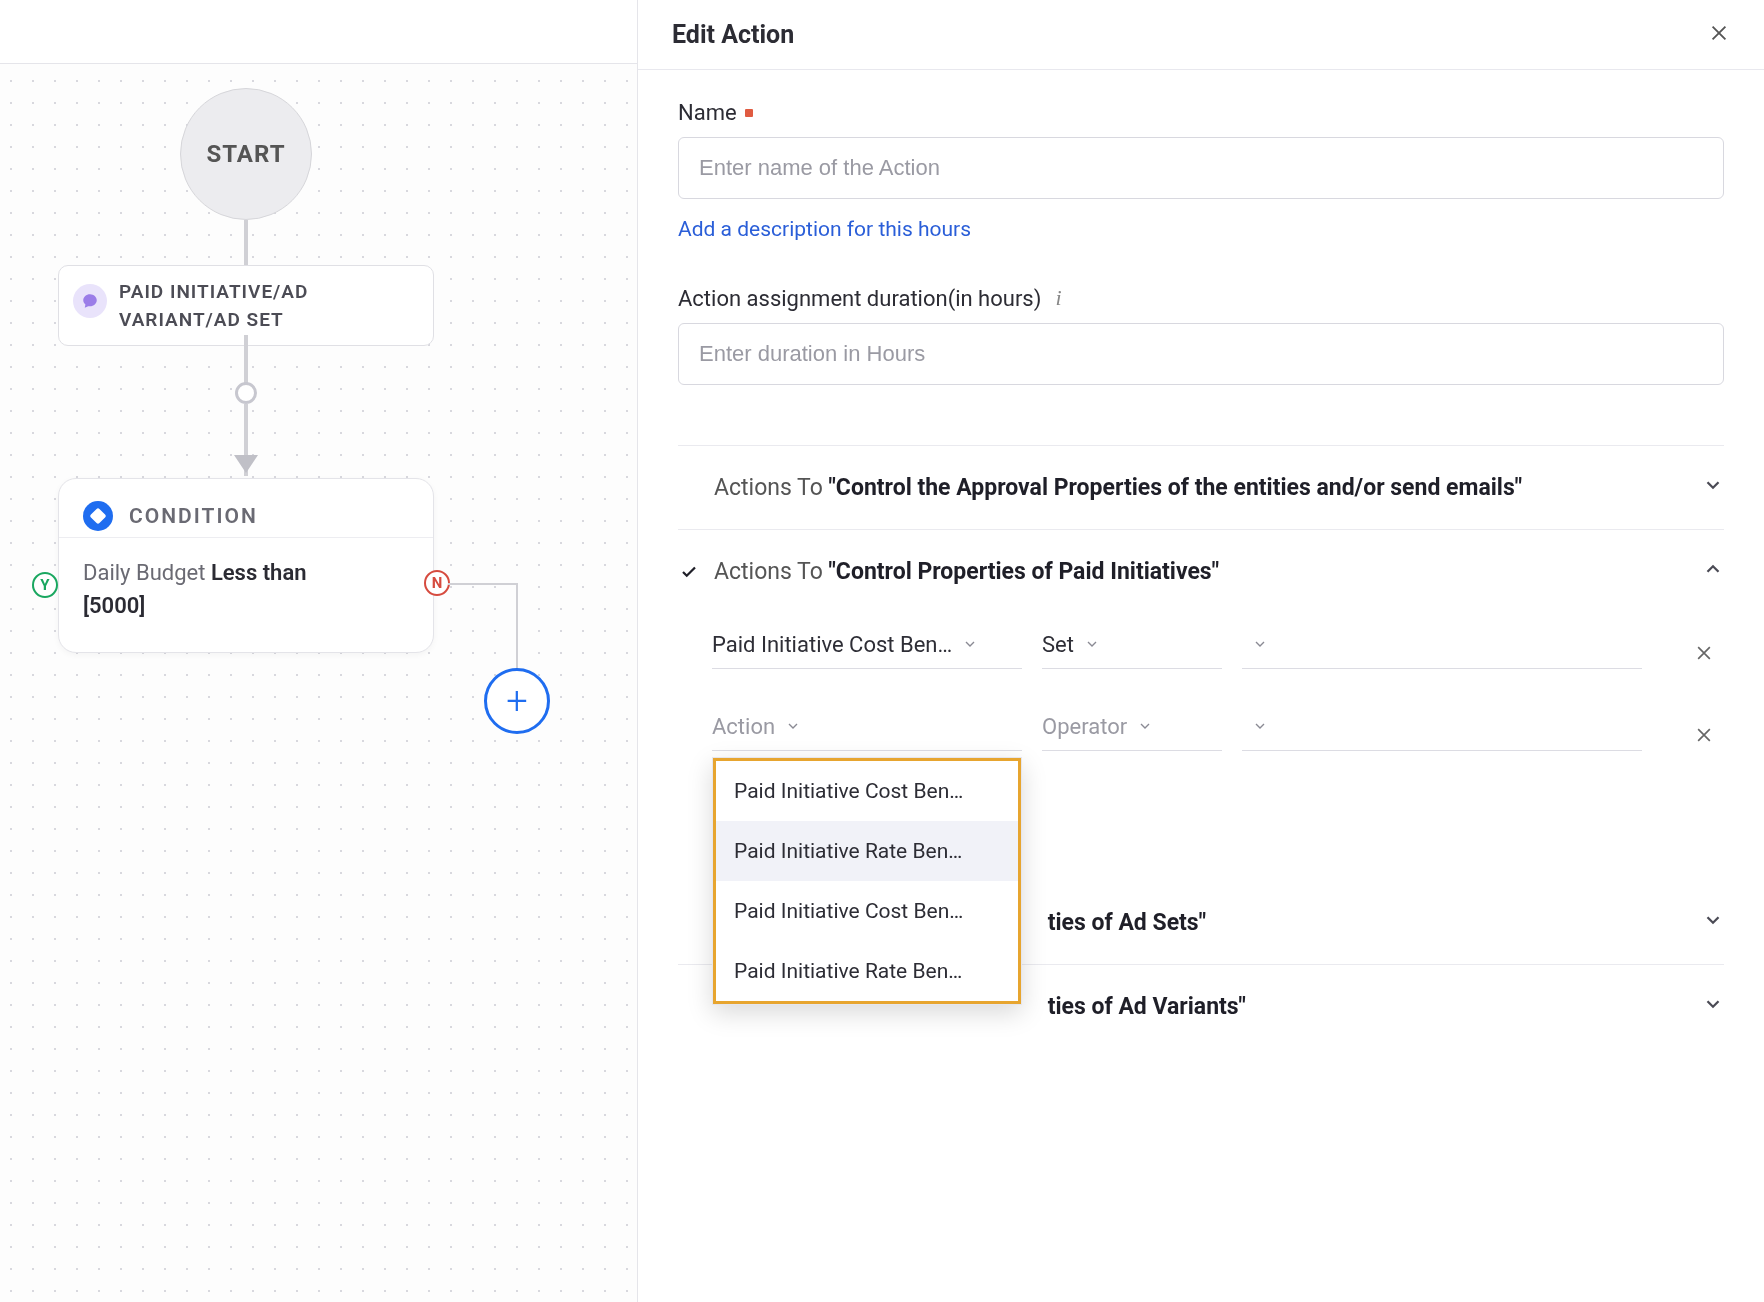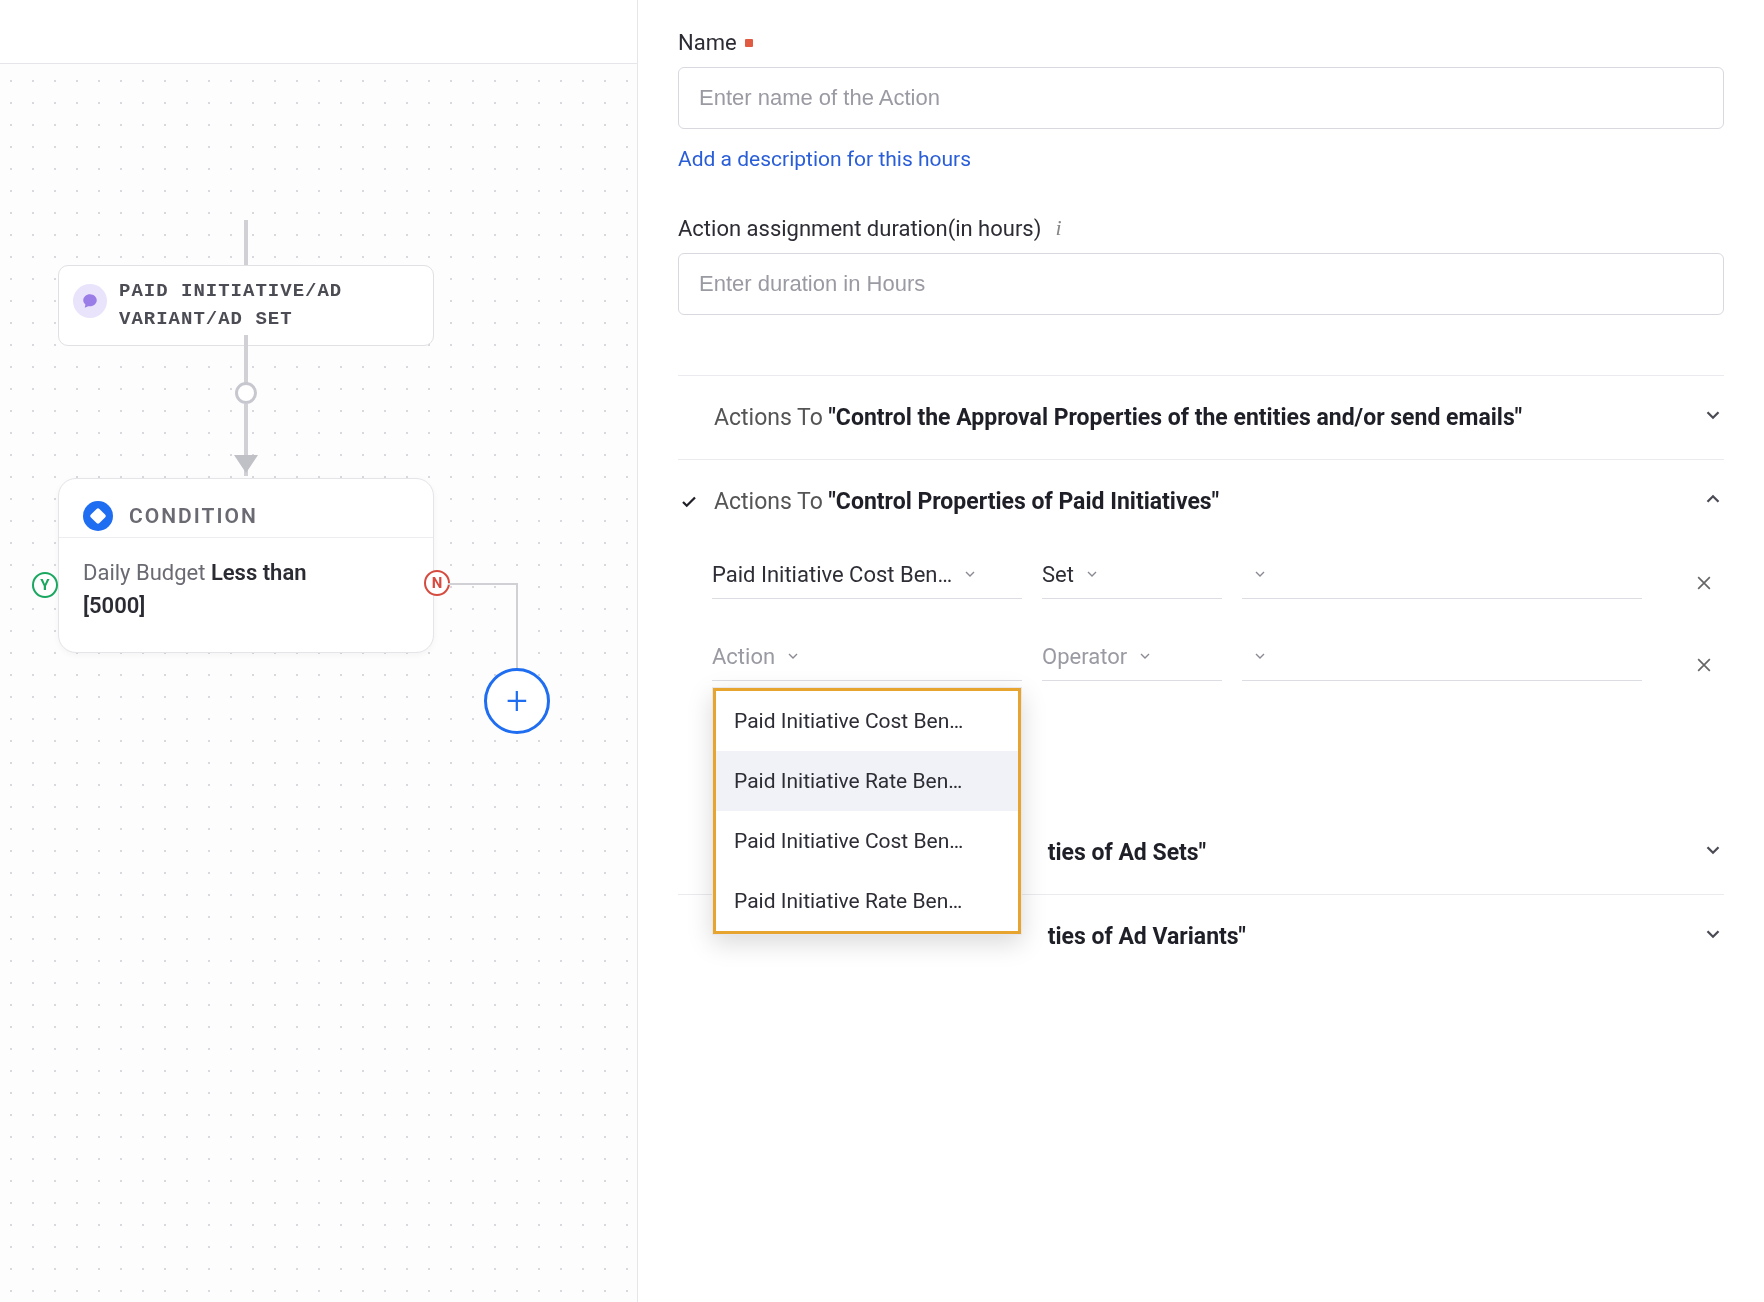--- a/index.html
+++ b/index.html
@@ -28,21 +28,21 @@
   }
 
   .v-line { position:absolute; width:4px; background:#d0d0d5; left:244px; }
   .v-line.l1 { top:220px; height:48px; }
 
   .tag-node {
     position:absolute; left:58px; top:265px;
     width:376px;
     background:#fff; border:1px solid #e0e0e5; border-radius:10px;
     padding:12px 14px 12px 60px;
-    font-size:19px; font-weight:600; letter-spacing:1px; color:#4c4c55; line-height:1.45;font-family:Liberation Mono, monospace;
+    font-size:19px; font-weight:600; letter-spacing:1px; color:#4c4c55; line-height:1.45;
   }
   .tag-icon {
     position:absolute; left:14px; top:18px; width:34px; height:34px; border-radius:50%;
     background:#e9e3fb; display:flex; align-items:center; justify-content:center; color:#9b7de8;
   }
   .tag-icon svg { width:18px; height:18px; }
 
   .v-line.l2 { top:335px; height:50px; }
   .mid-dot {
     position:absolute; left:235px; top:382px; width:22px; height:22px; border-radius:50%;
@@ -147,20 +147,23 @@
   .dd-item.sel-item { background:#f1f2f8; }
 
   .spacer-acc { height:120px; }
 </style>
 </head>
 <body>
 
 <div class="canvas">
   <div class="canvas-header"></div>
 
+  <div class="start-node">
+    <span>START</span>
+  </div>
 
   <div class="v-line l1"></div>
 
   <div class="tag-node">
     <span class="tag-icon">
       <svg viewBox="0 0 24 24" fill="currentColor">
           <path d="M12 3C7 3 3 6.6 3 11c0 2.2 1.1 4.2 2.9 5.6L5 21l4.6-2.1c.8.1 1.6.2 2.4.2 5 0 9-3.6 9-8S17 3 12 3z"></path>
         </svg>
     </span>
     <span>PAID INITIATIVE/AD VARIANT/AD SET</span>
@@ -190,20 +193,28 @@
   </div>
   <div class="n-line-h"></div>
   <div class="n-line-v"></div>
 
   <div class="add-btn">
     <span>+</span>
   </div>
 </div>
 
 <div class="panel">
+  <div class="panel-header">
+    <div class="panel-title">Edit Action</div>
+    <div class="close-btn">
+      <svg width="22" height="22" viewBox="0 0 24 24" stroke="currentColor" stroke-width="2" fill="none">
+          <path d="M5 5l14 14M19 5L5 19"></path>
+        </svg>
+    </div>
+  </div>
 
   <div class="panel-body">
     
     <div class="field-label">
       <span>Name</span>
       <span class="req-dot"></span>
     </div>
     <input class="text-input" placeholder="Enter name of the Action" style="">
     <a class="link">Add a description for this hours</a>
 

